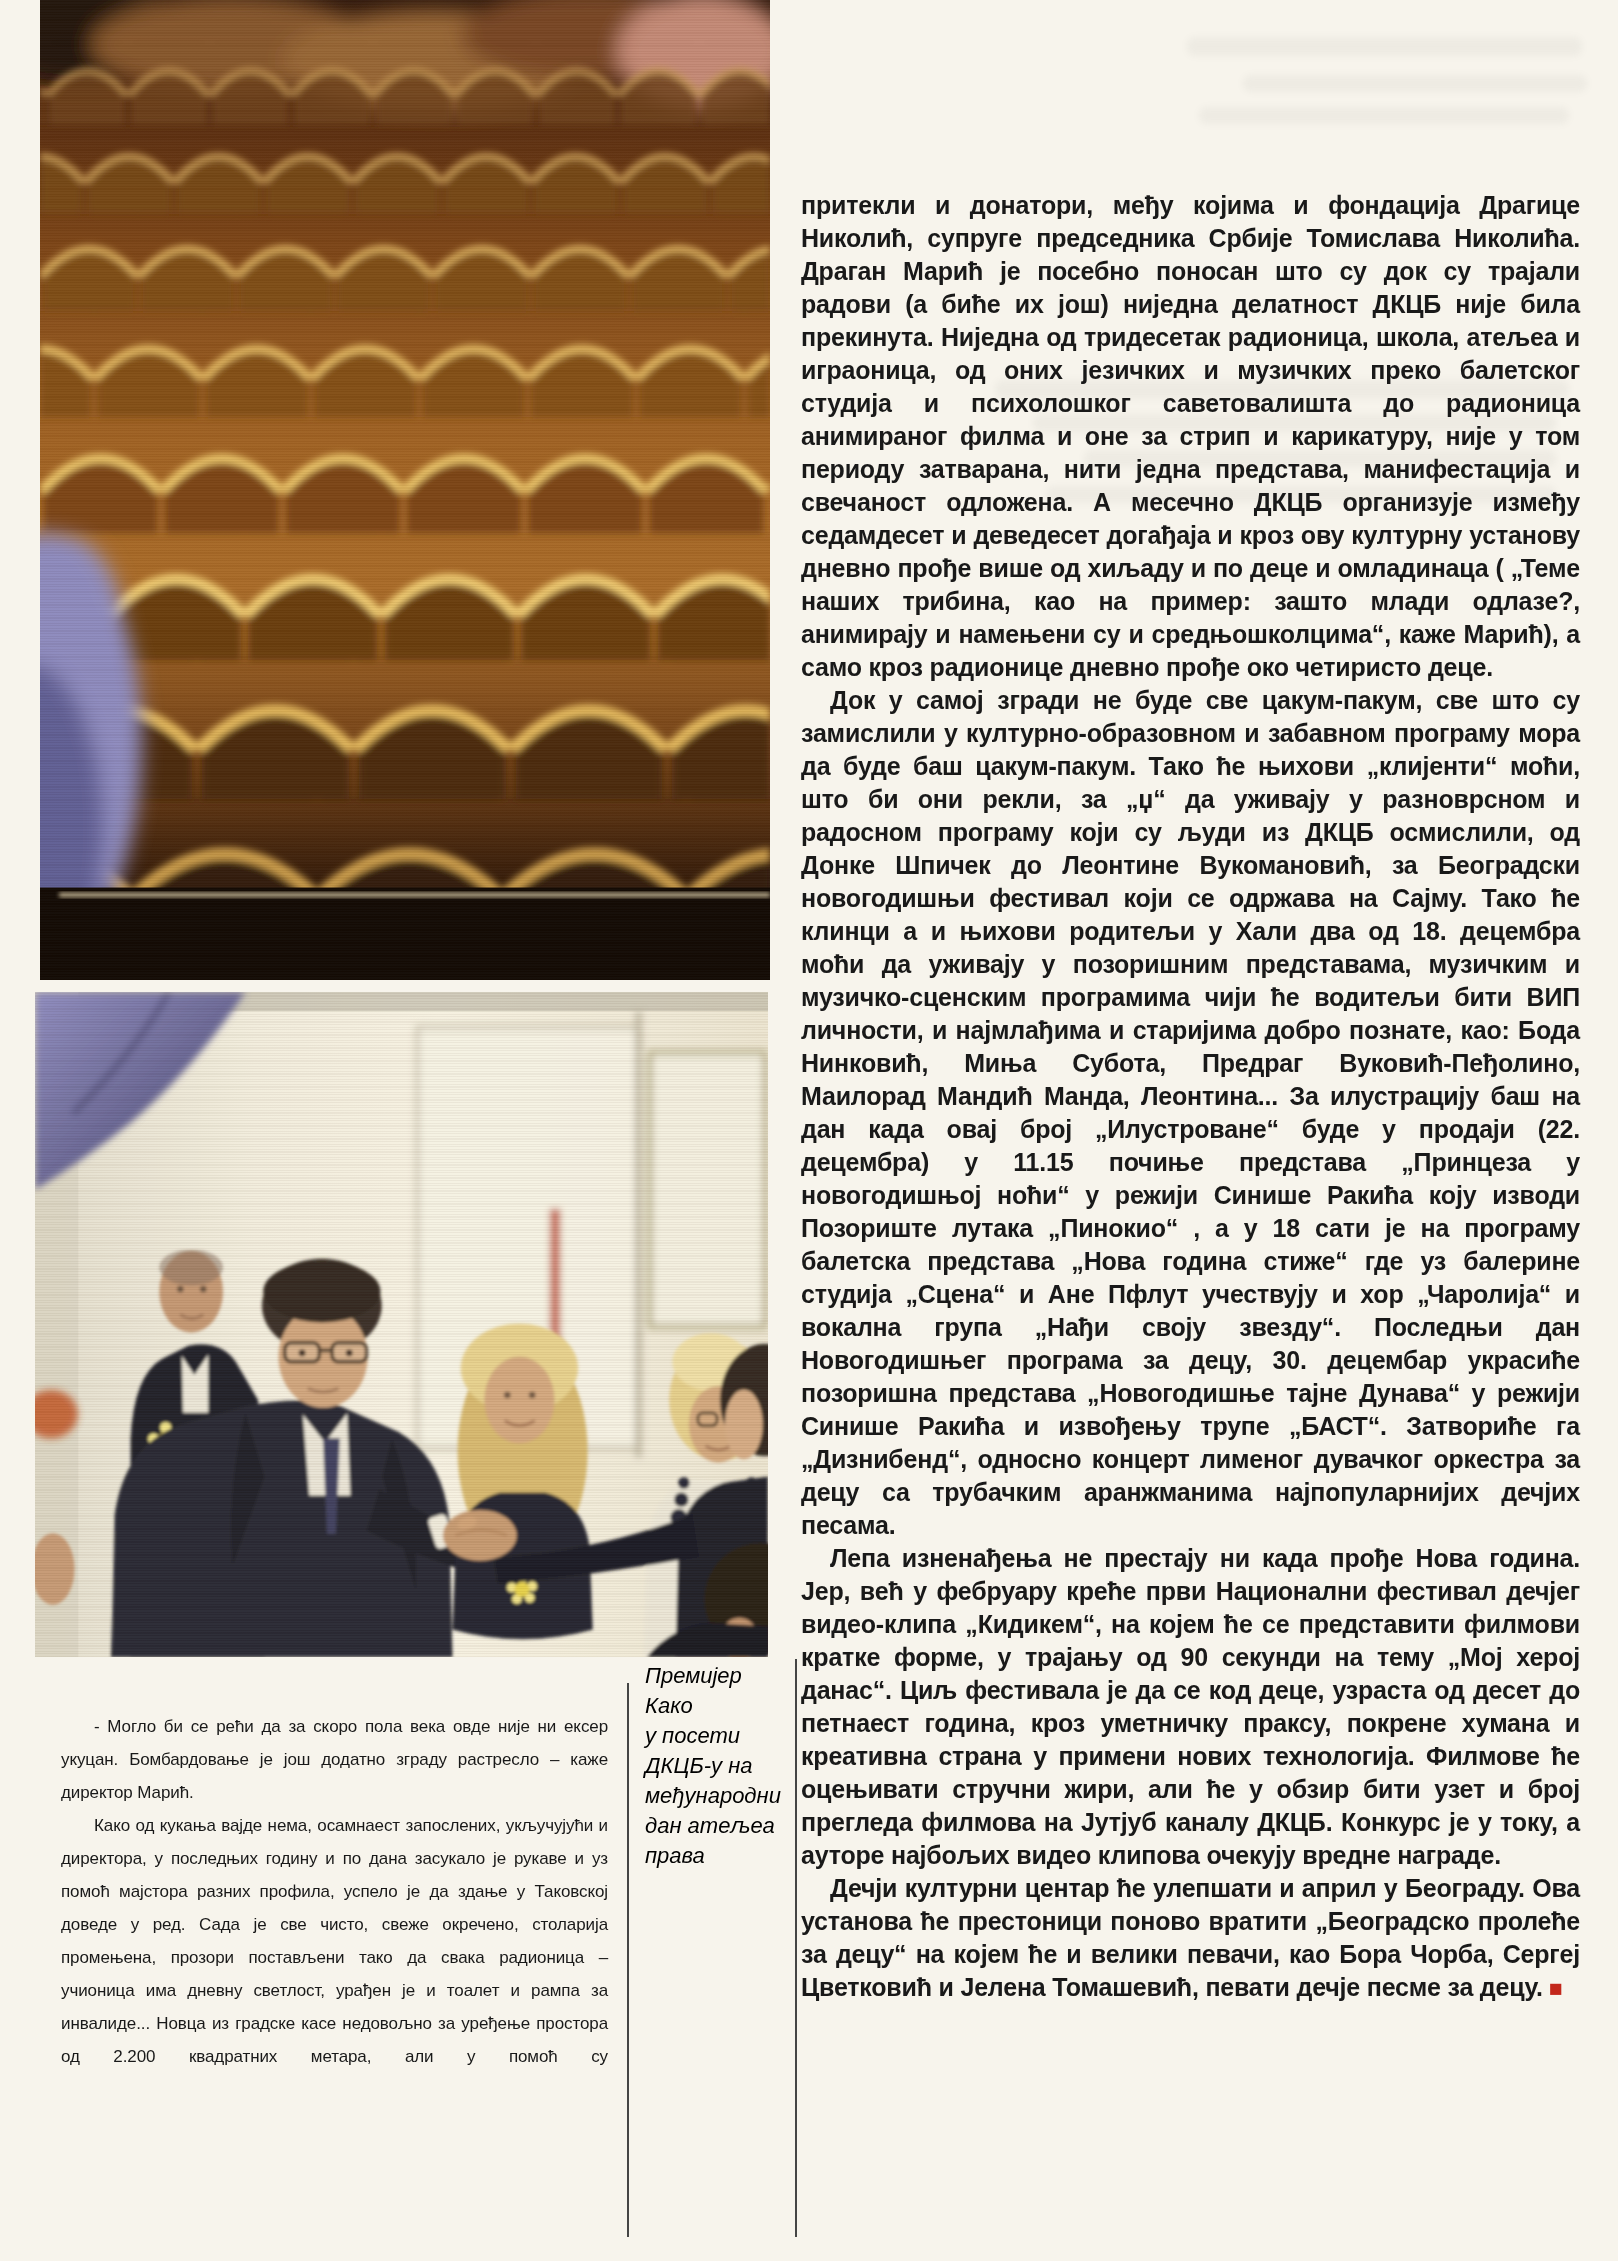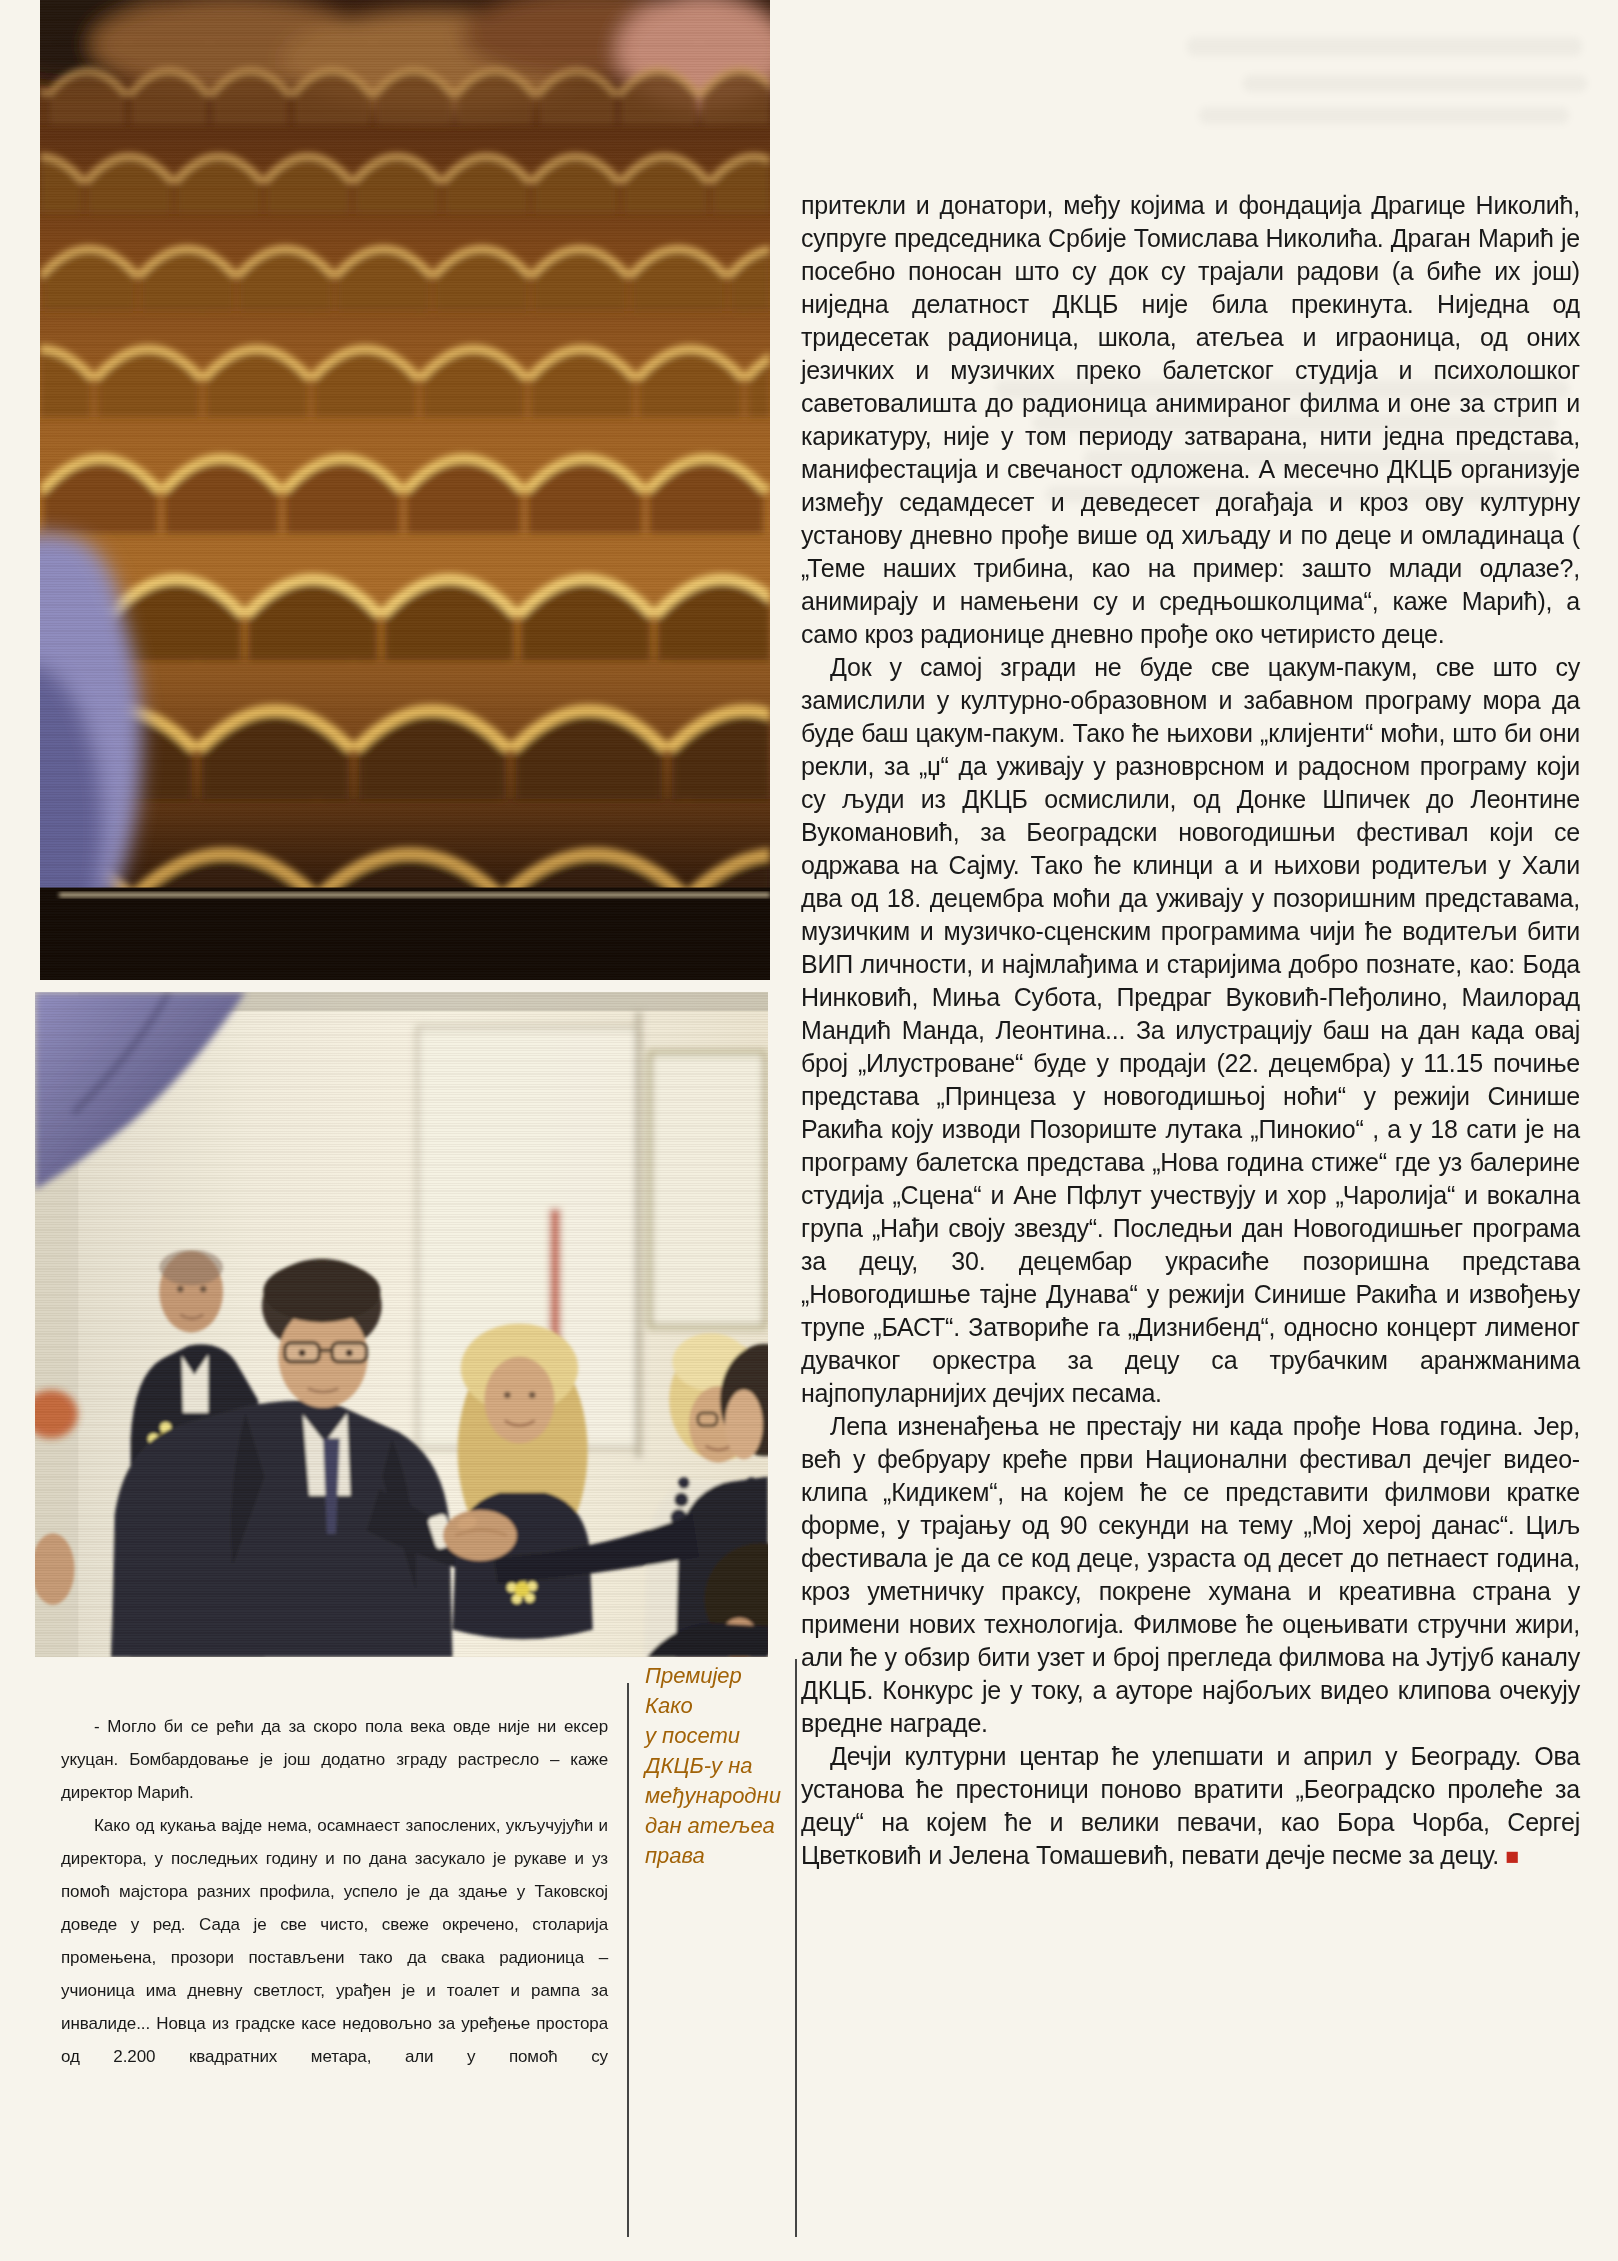--- a/index.html
+++ b/index.html
@@ -25,27 +25,27 @@
     text-align:justify;
   }
   .leftcol p{margin:0;text-indent:33px;}
   .leftcol p.cont{text-align-last:justify;}
 
   .rightcol{
     position:absolute;left:801px;top:189px;width:779px;
     font-size:25px;line-height:33px;letter-spacing:-0.2px;
     text-align:justify;
   }
-  .rightcol p{margin:0;text-indent:29px;}
+  .rightcol p{margin:0;text-indent:29px;font-weight:bold;}
   .rightcol p.first{text-indent:0;}
   .endmark{color:#c3271b;margin-left:6.4px;letter-spacing:0;font-size:23px;}
 
   .caption{
     position:absolute;left:645px;top:1661px;width:147px;
-    font-size:22px;line-height:30px;font-style:italic;color:#a16207;
+    font-size:22px;line-height:30px;font-style:italic;color:#000000;
   }
   .caption div{white-space:nowrap;}
 
   .rule{position:absolute;width:1.9px;background:#454545;}
   .rule-left{left:627px;top:1683px;height:554px;}
   .rule-right{left:795px;top:1659px;height:578px;}
 </style>
 </head>
 <body>
 

